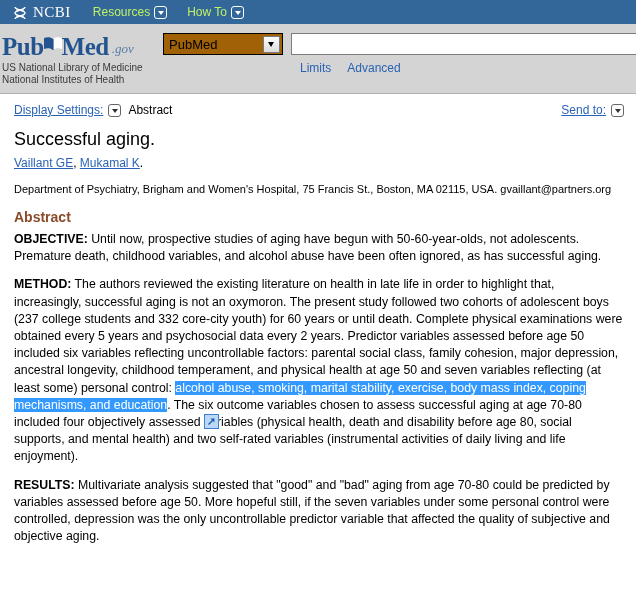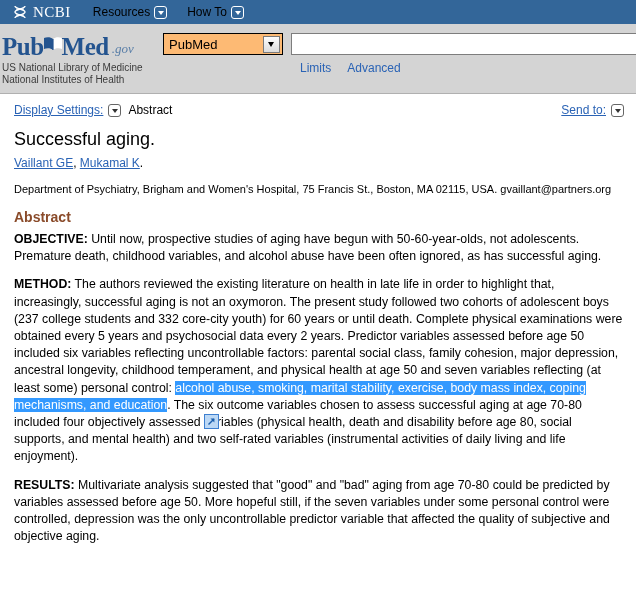--- a/index.html
+++ b/index.html
@@ -21,42 +21,42 @@
   .ncbi-bar {
     height: 24px;
     background: #336699;
     display: flex;
     align-items: center;
     padding: 0 0 0 12px;
     box-sizing: border-box;
   }
   .ncbi-logo {
     display: flex;
-    align-items: flex-start;
+    align-items: flex-end;
     gap: 5px;
     color: #ffffff;
   }
   .ncbi-helix { display: block; }
   .ncbi-word {
     font-family: "Liberation Serif", serif;
     font-size: 15px;
     letter-spacing: 0.5px;
     color: #ffffff;
   }
   .ncbi-menu {
     display: flex;
     align-items: center;
     margin-left: 22px;
     gap: 20px;
   }
   .ncbi-menu-item {
     display: flex;
     align-items: center;
     gap: 4px;
-    color: #000000;
+    color: #bef264;
     font-size: 12px;
     cursor: pointer;
   }
   .caret-box {
     display: inline-block;
     width: 13px;
     height: 13px;
     border: 1px solid #ffffff;
     border-radius: 3px;
     position: relative;
@@ -121,21 +121,21 @@
     position: absolute;
     left: 163px;
     top: 9px;
     display: flex;
     align-items: center;
   }
   .pm-select {
     width: 120px;
     height: 22px;
     border: 1px solid #000000;
-    background: #fdba74;
+    background: #a16207;
     display: flex;
     align-items: center;
     justify-content: space-between;
     padding: 0 2px 0 5px;
     box-sizing: border-box;
     font-size: 13px;
     cursor: pointer;
   }
   .pm-select-arrow {
     width: 17px;

